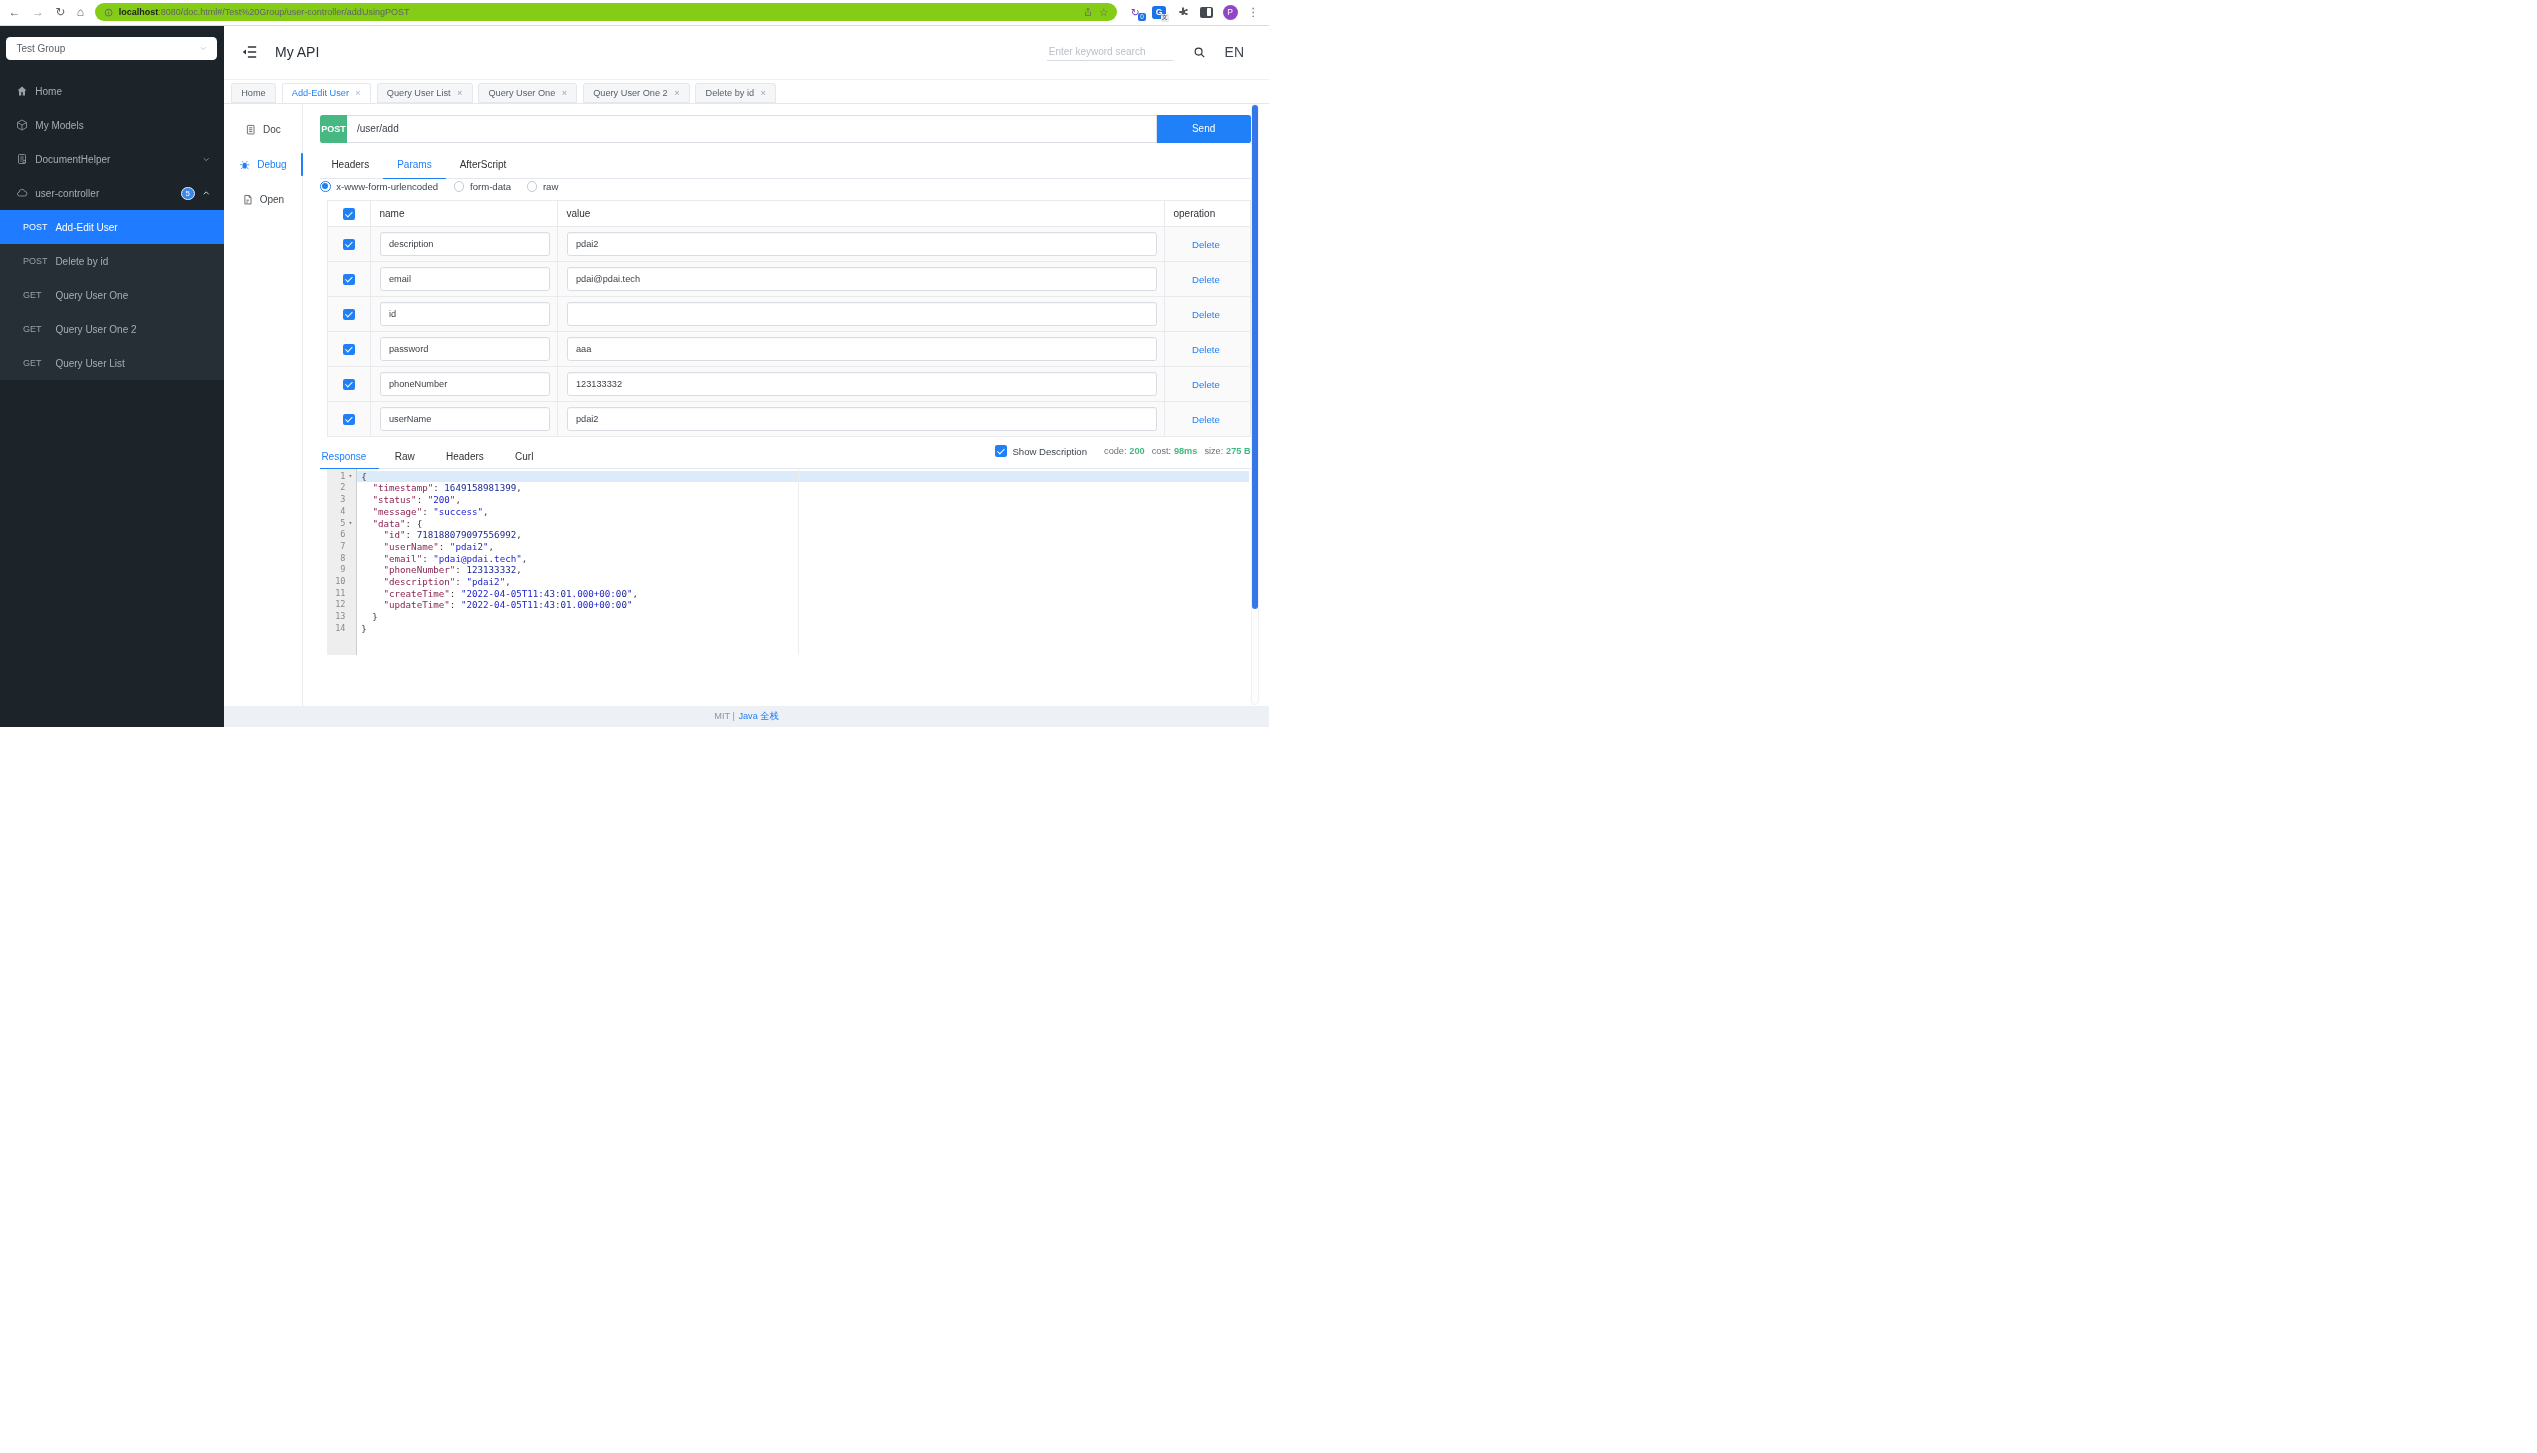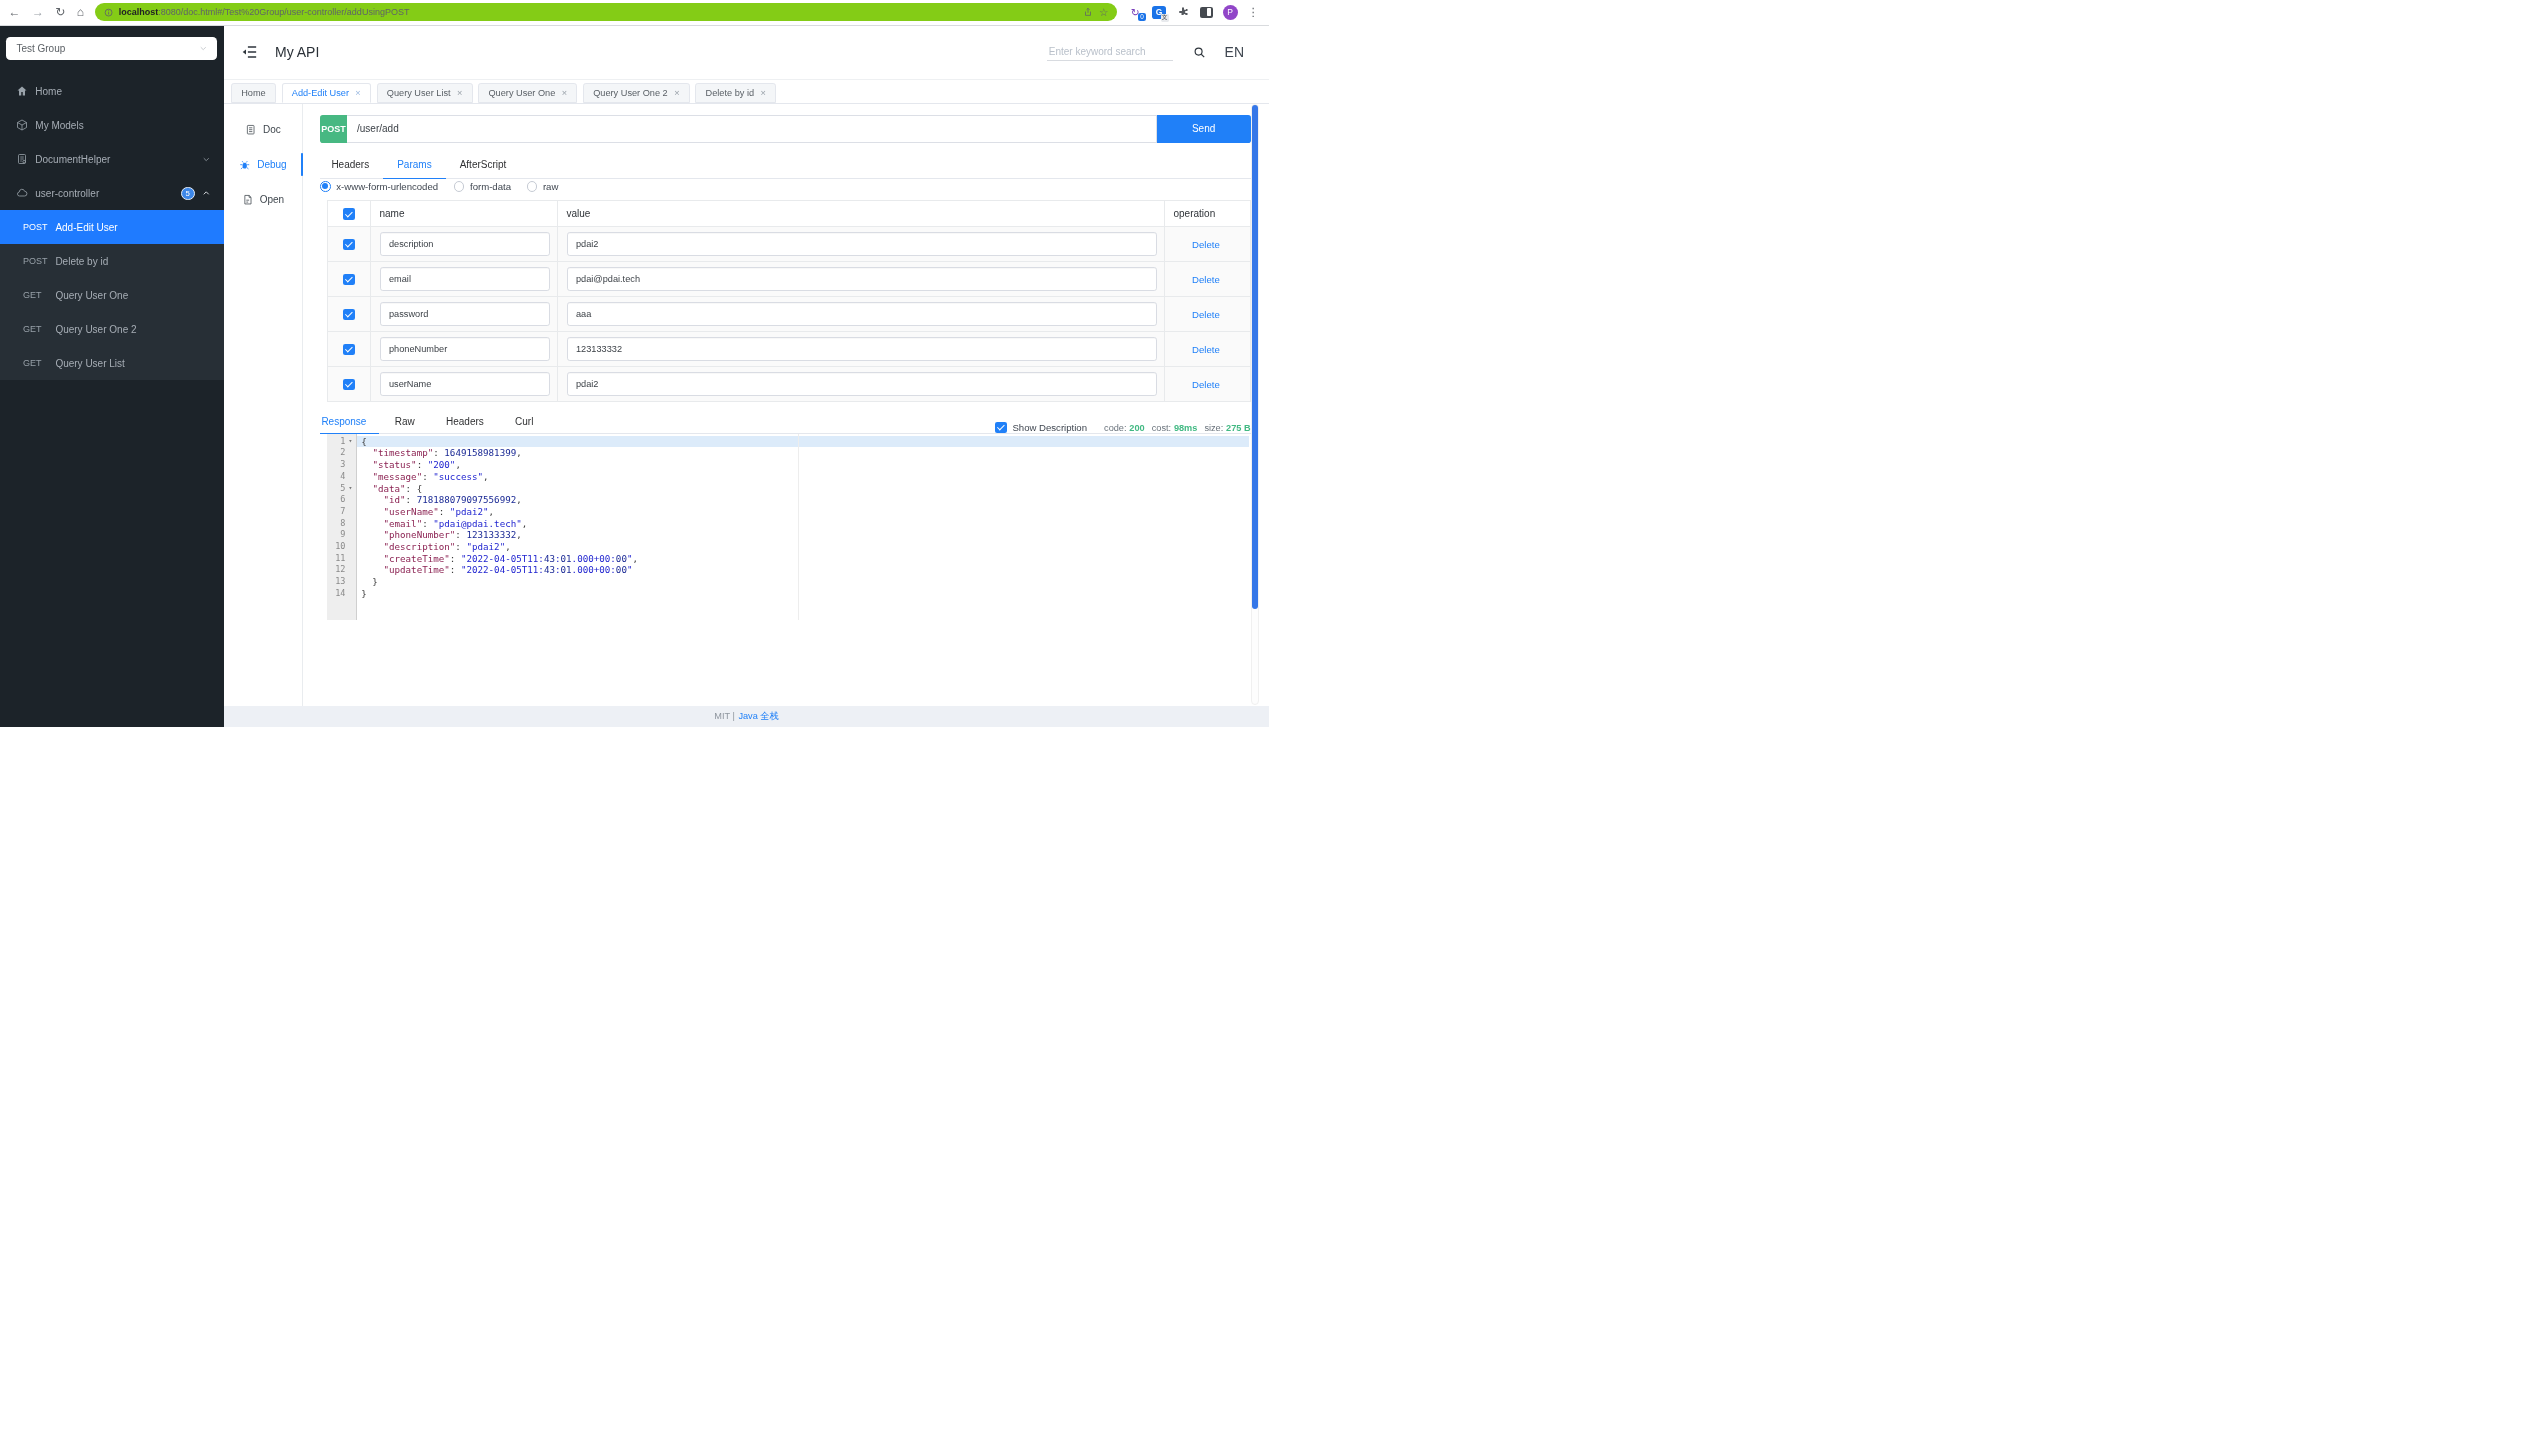--- a/index.html
+++ b/index.html
@@ -118,21 +118,21 @@
     position:relative; vertical-align:middle; cursor:pointer; }
   .cb::after { content:''; position:absolute; left:3.5px; top:1.4px; width:2.8px; height:5.7px;
     border:solid #fff; border-width:0 1.4px 1.4px 0; transform:rotate(45deg); }
   td.cell-cb { text-align:center; }
   .cell-input { padding:0 7px 0 8.5px; }
   .p-input { width:100%; height:24px; border:0.7px solid #d9dce3; border-radius:2.8px; background:#fff;
     padding:0 8.5px; font-size:9.2px; color:#3a3f45; outline:none;
     box-shadow:0 0.7px 0.7px rgba(0,0,0,0.04) inset; }
   .del-link { padding-left:27px; font-size:9.6px; color:#2080f8; cursor:pointer; }
 
-  .response-bar { margin-top:8.5px; height:24px; display:flex; align-items:flex-end;
+  .response-bar { margin-top:8.5px; height:24px; display:flex; align-items:flex-start;
     border-bottom:0.7px solid #e4e7ed; }
   .resp-tabs { display:flex; height:100%; }
   .resp-tab { padding:0 15.6px; display:flex; align-items:center; font-size:10px; color:#303133;
     cursor:pointer; position:relative; }
   .resp-tab:first-child { padding-left:1.4px; padding-right:12.8px; }
   .resp-tab.active { color:#2080f8; }
   .resp-tab.active::after { content:''; position:absolute; left:0; right:0; bottom:-0.7px; height:1.4px; background:#2080f8; }
   .resp-meta { margin-left:auto; display:flex; align-items:center; font-size:9.2px; }
   .sd-label { margin:0 10px 0 5.7px; color:#3f4650; font-size:9.6px; }
   .meta-label { color:#6a737c; margin-left:7px; }
@@ -434,20 +434,26 @@
        <td><span class="del-link">Delete</span></td>
      </tr>
               <tr>
        <td class="cell-cb"><span class="cb"></span></td>
        <td class="cell-input"><input class="p-input" value="email" style=""></td>
        <td class="cell-input"><input class="p-input" value="pdai@pdai.tech" style=""></td>
        <td><span class="del-link">Delete</span></td>
      </tr>
               <tr>
        <td class="cell-cb"><span class="cb"></span></td>
+       <td class="cell-input"><input class="p-input" value="id" style=""></td>
+       <td class="cell-input"><input class="p-input" style=""></td>
+       <td><span class="del-link">Delete</span></td>
+     </tr>
+              <tr>
+       <td class="cell-cb"><span class="cb"></span></td>
        <td class="cell-input"><input class="p-input" value="password" style=""></td>
        <td class="cell-input"><input class="p-input" value="aaa" style=""></td>
        <td><span class="del-link">Delete</span></td>
      </tr>
               <tr>
        <td class="cell-cb"><span class="cb"></span></td>
        <td class="cell-input"><input class="p-input" value="phoneNumber" style=""></td>
        <td class="cell-input"><input class="p-input" value="123133332" style=""></td>
        <td><span class="del-link">Delete</span></td>
      </tr>

